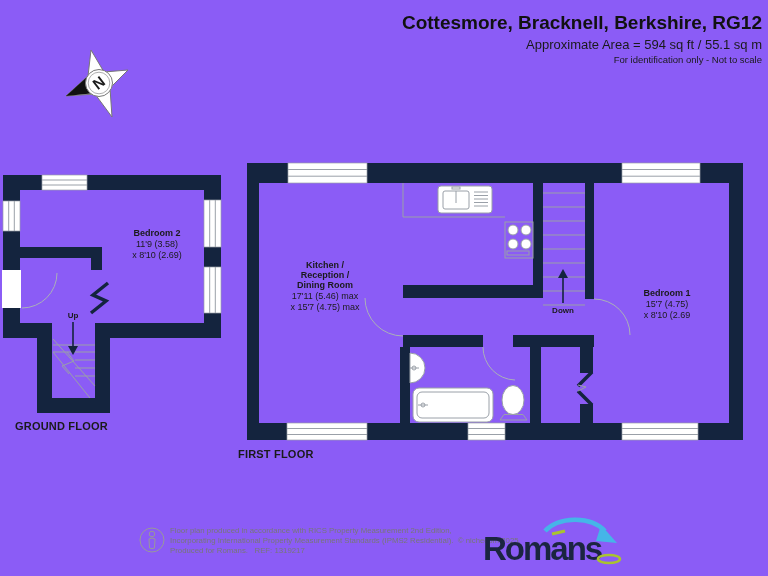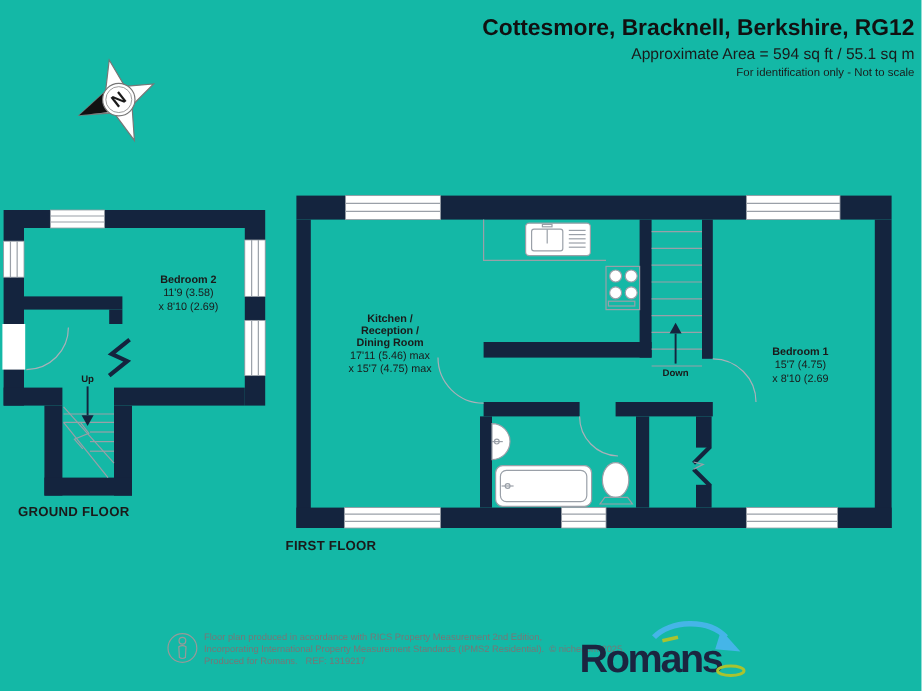--- a/index.html
+++ b/index.html
@@ -1,16 +1,16 @@
 <!DOCTYPE html>
 <html><head>
 <meta charset="utf-8">
 <style>
   html,body{margin:0;padding:0;background:#ffffff;}
-  .page{position:relative;width:768px;height:576px;background:#14b8a6;overflow:hidden;
+  .page{position:relative;width:768px;height:576px;background:#8b5cf6;overflow:hidden;
         font-family:"Liberation Sans",sans-serif;}
   svg text{font-family:"Liberation Sans",sans-serif;fill:#1a1a1a;}
   .t-title{font-size:19px;font-weight:700;fill:#111;}
   .t-area{font-size:13px;font-weight:400;}
   .t-note{font-size:9.5px;font-weight:400;}
   .t-room{font-size:9px;font-weight:700;}
   .t-dim{font-size:9px;font-weight:400;}
   .t-floor{font-size:11px;font-weight:700;letter-spacing:.2px;}
   .t-updown{font-size:8px;font-weight:700;}
   .t-foot{font-size:7.8px;fill:#777;white-space:pre;}

